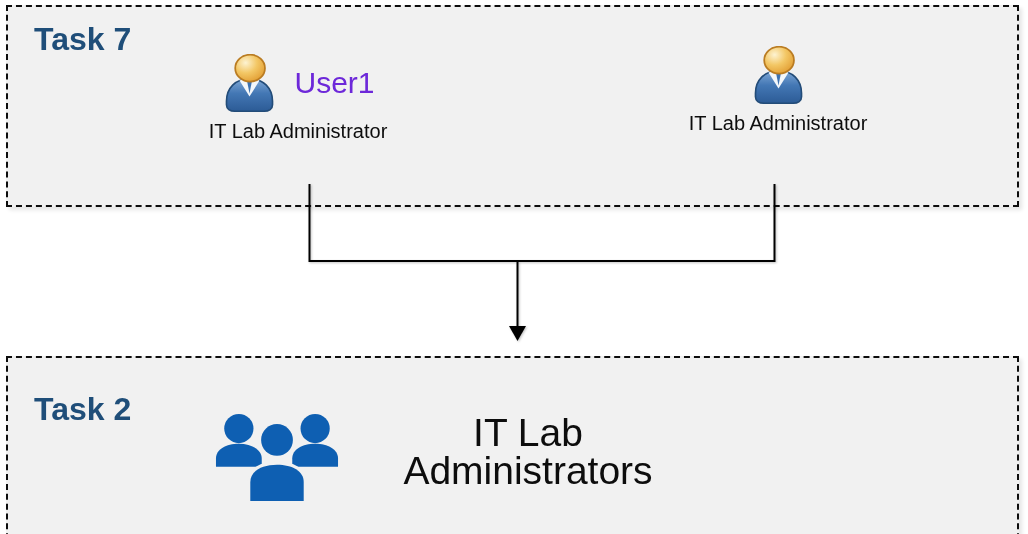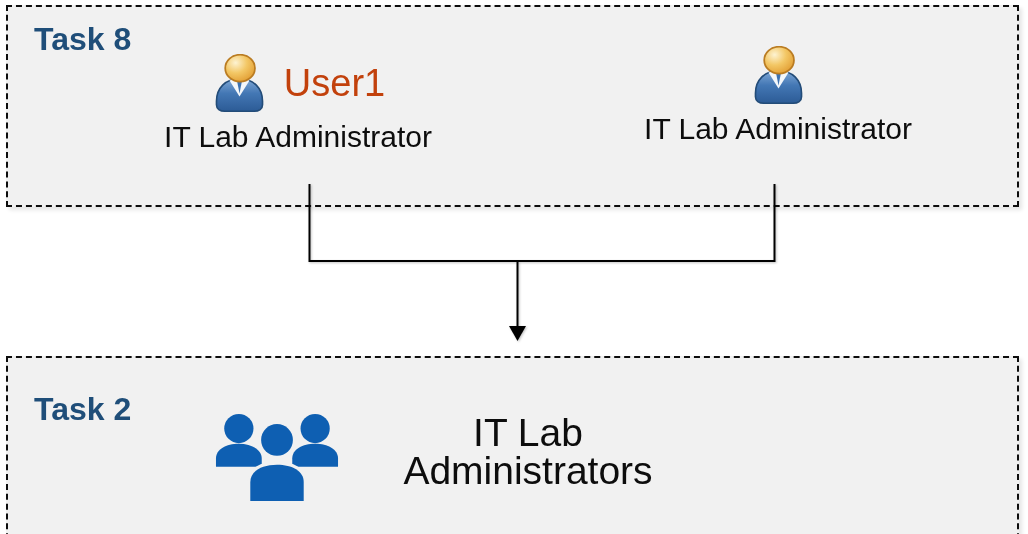--- a/index.html
+++ b/index.html
@@ -48,27 +48,27 @@
   .member.m1 { left: 100px; top: 46px; width: 380px; }
   .member.m2 { left: 570px; top: 38px; width: 400px; }
 
   .member-row {
     display: flex;
     align-items: center;
     gap: 16px;
     height: 60px;
   }
   .member-name {
-    font-size: 38px;
-    color: #c2410c;
+    font-size: 30px;
+    color: #6d28d9;
     white-space: nowrap;
   }
   .member-role {
     margin-top: 7px;
-    font-size: 30px;
+    font-size: 20px;
     color: #0d0d0d;
     white-space: nowrap;
     text-align: center;
   }
 
   .person-icon { width: 57px; height: 59px; flex: 0 0 auto; }
 
   .group-icon {
     position: absolute;
     left: 205px;
@@ -111,21 +111,21 @@
       </radialGradient>
       <linearGradient id="bodyGrad" x1="0" y1="0" x2="0" y2="1">
         <stop offset="0" stop-color="#7FA8D6"></stop>
         <stop offset="0.45" stop-color="#4377B4"></stop>
         <stop offset="1" stop-color="#2C5B96"></stop>
       </linearGradient>
     </defs>
   </svg>
 
   <div class="task-box task1">
-    <div class="task-label">Task 8</div>
+    <div class="task-label">Task 7</div>
 
     <div class="member m1">
       <div class="member-row">
         <svg class="person-icon" viewBox="0 0 48 50">
           <ellipse cx="25" cy="45" rx="19" ry="4" fill="#000" opacity="0.12"></ellipse>
           <path d="M24 21 C12 21 4.5 29 4.5 40 L4.5 43 C4.5 46.5 7.5 48.5 11.5 48.5 L36.5 48.5 C40.5 48.5 43.5 46.5 43.5 43 L43.5 40 C43.5 29 36 21 24 21 Z" fill="url(#bodyGrad)" stroke="#234C78" stroke-width="1.4"></path>
           <path d="M15.5 22.5 L24 36 L32.5 22.5 C29.8 21.4 27 21 24 21 C21 21 18.2 21.4 15.5 22.5 Z" fill="#F4F7FA"></path>
           <path d="M21.8 22.2 L24 33.5 L26.2 22.2 C25.5 22.05 24.7 22 24 22 C23.3 22 22.5 22.05 21.8 22.2 Z" fill="#3D72B0"></path>
           <ellipse cx="24.5" cy="12" rx="12.6" ry="11.4" fill="url(#headGrad)" stroke="#BA7C22" stroke-width="1.5"></ellipse>
         </svg>

